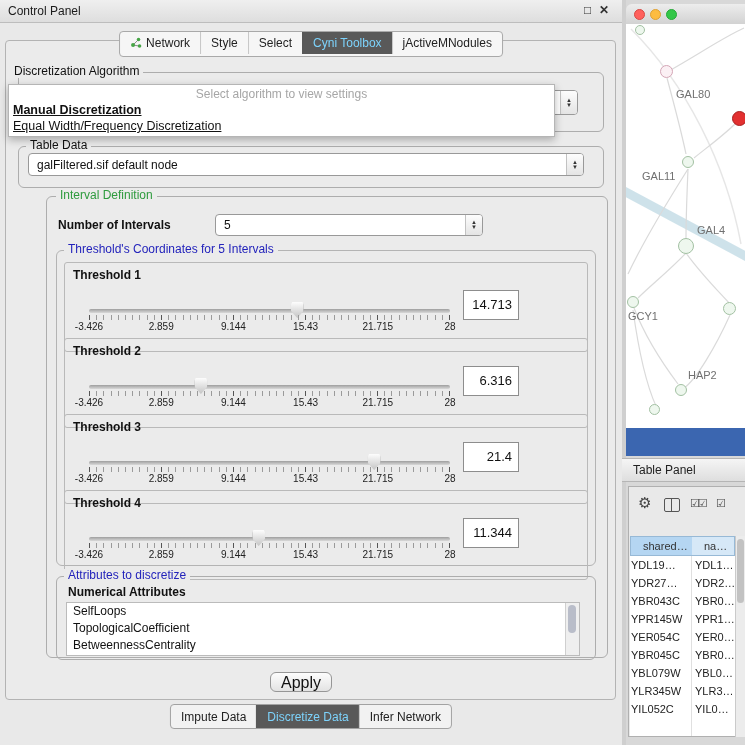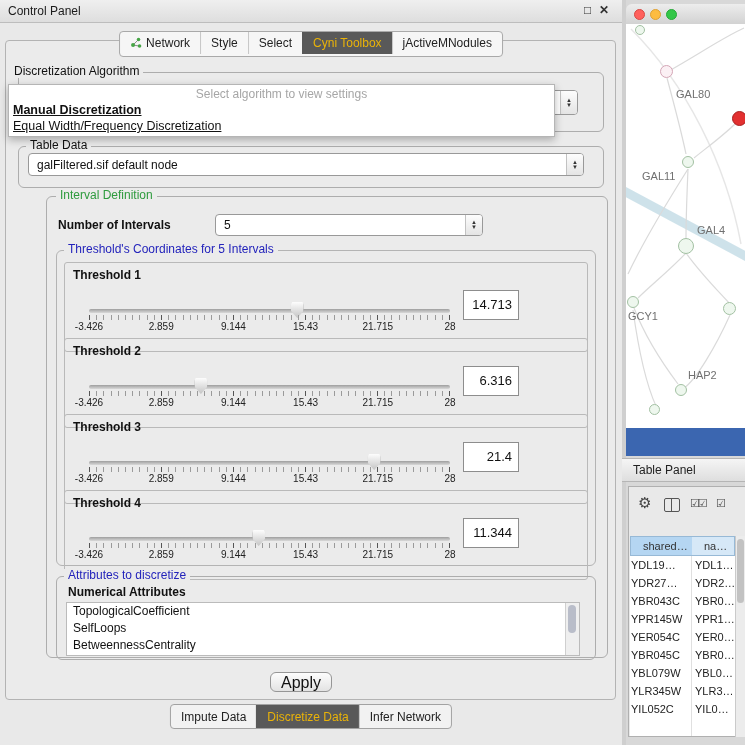--- a/index.html
+++ b/index.html
@@ -13,21 +13,21 @@
   .titlebar .t{position:absolute;left:8px;top:4px;font-size:12px;color:#1b1b1b;}
   .winbtn{position:absolute;top:3px;font-size:12px;color:#333;cursor:default;}
   .mainpanel{position:absolute;left:5px;top:40px;width:611px;height:660px;
     border:1px solid #b3b3b3;border-radius:4px;background:#ebebeb;box-sizing:border-box;}
   
   .tabbar{position:absolute;left:50%;top:31px;transform:translateX(-50%);height:24px;
     display:flex;align-items:flex-start;background:#f6f6f6;border:1px solid #a9a9a9;
     border-radius:4px;overflow:hidden;z-index:5;}
   .seg{padding:0 10px;line-height:22px;font-size:12px;color:#222;display:flex;align-items:center;gap:4px;white-space:nowrap;}
   .seg + .seg{border-left:1px solid #c6c6c6;}
-  .seg.dark{background:#595959;color:#eab308;border-left:1px solid #595959;}
+  .seg.dark{background:#595959;color:#7dd3fc;border-left:1px solid #595959;}
   
   .group{position:absolute;border:1px solid #adadad;border-radius:6px;box-sizing:border-box;}
   .glabel{position:absolute;background:#ebebeb;padding:0 4px;font-size:12px;line-height:13px;color:#111;z-index:2;white-space:nowrap;}
   .glabel.green{color:#2e9b3e;}
   .glabel.blue{color:#2323bb;}
   
   .combo{position:absolute;background:#fff;border:1px solid #999;border-radius:4px;
     display:flex;align-items:center;box-sizing:border-box;}
   .combo .cval{flex:1;padding-left:8px;font-size:12px;color:#111;white-space:nowrap;overflow:hidden;}
   .combo .stepper{width:16px;align-self:stretch;border-left:1px solid #c2c2c2;
@@ -242,22 +242,22 @@
       <span style="left:60%">15.43</span>
       <span style="left:80%">21.715</span>
       <span style="left:100%">28</span>
     </div>
   </div>
 
   <div class="group" style="left:56px;top:576px;width:540px;height:84px;"></div>
   <div class="glabel blue" style="left:64px;top:569px;">Attributes to discretize</div>
   <div class="boldlbl" style="left:68px;top:585px;">Numerical Attributes</div>
   <div class="attrlist">
+    <div class="it">SelfLoops</div>
     <div class="it">TopologicalCoefficient</div>
-    <div class="it">SelfLoops</div>
     <div class="it">BetweennessCentrality</div>
     <div class="lscroll">
         <div class="th"></div>
       </div>
   </div>
 
   <div class="btn" style="left:270px;top:672px;width:62px;height:20px;">Apply</div>
 
   <div class="btabbar">
     <div class="seg">

